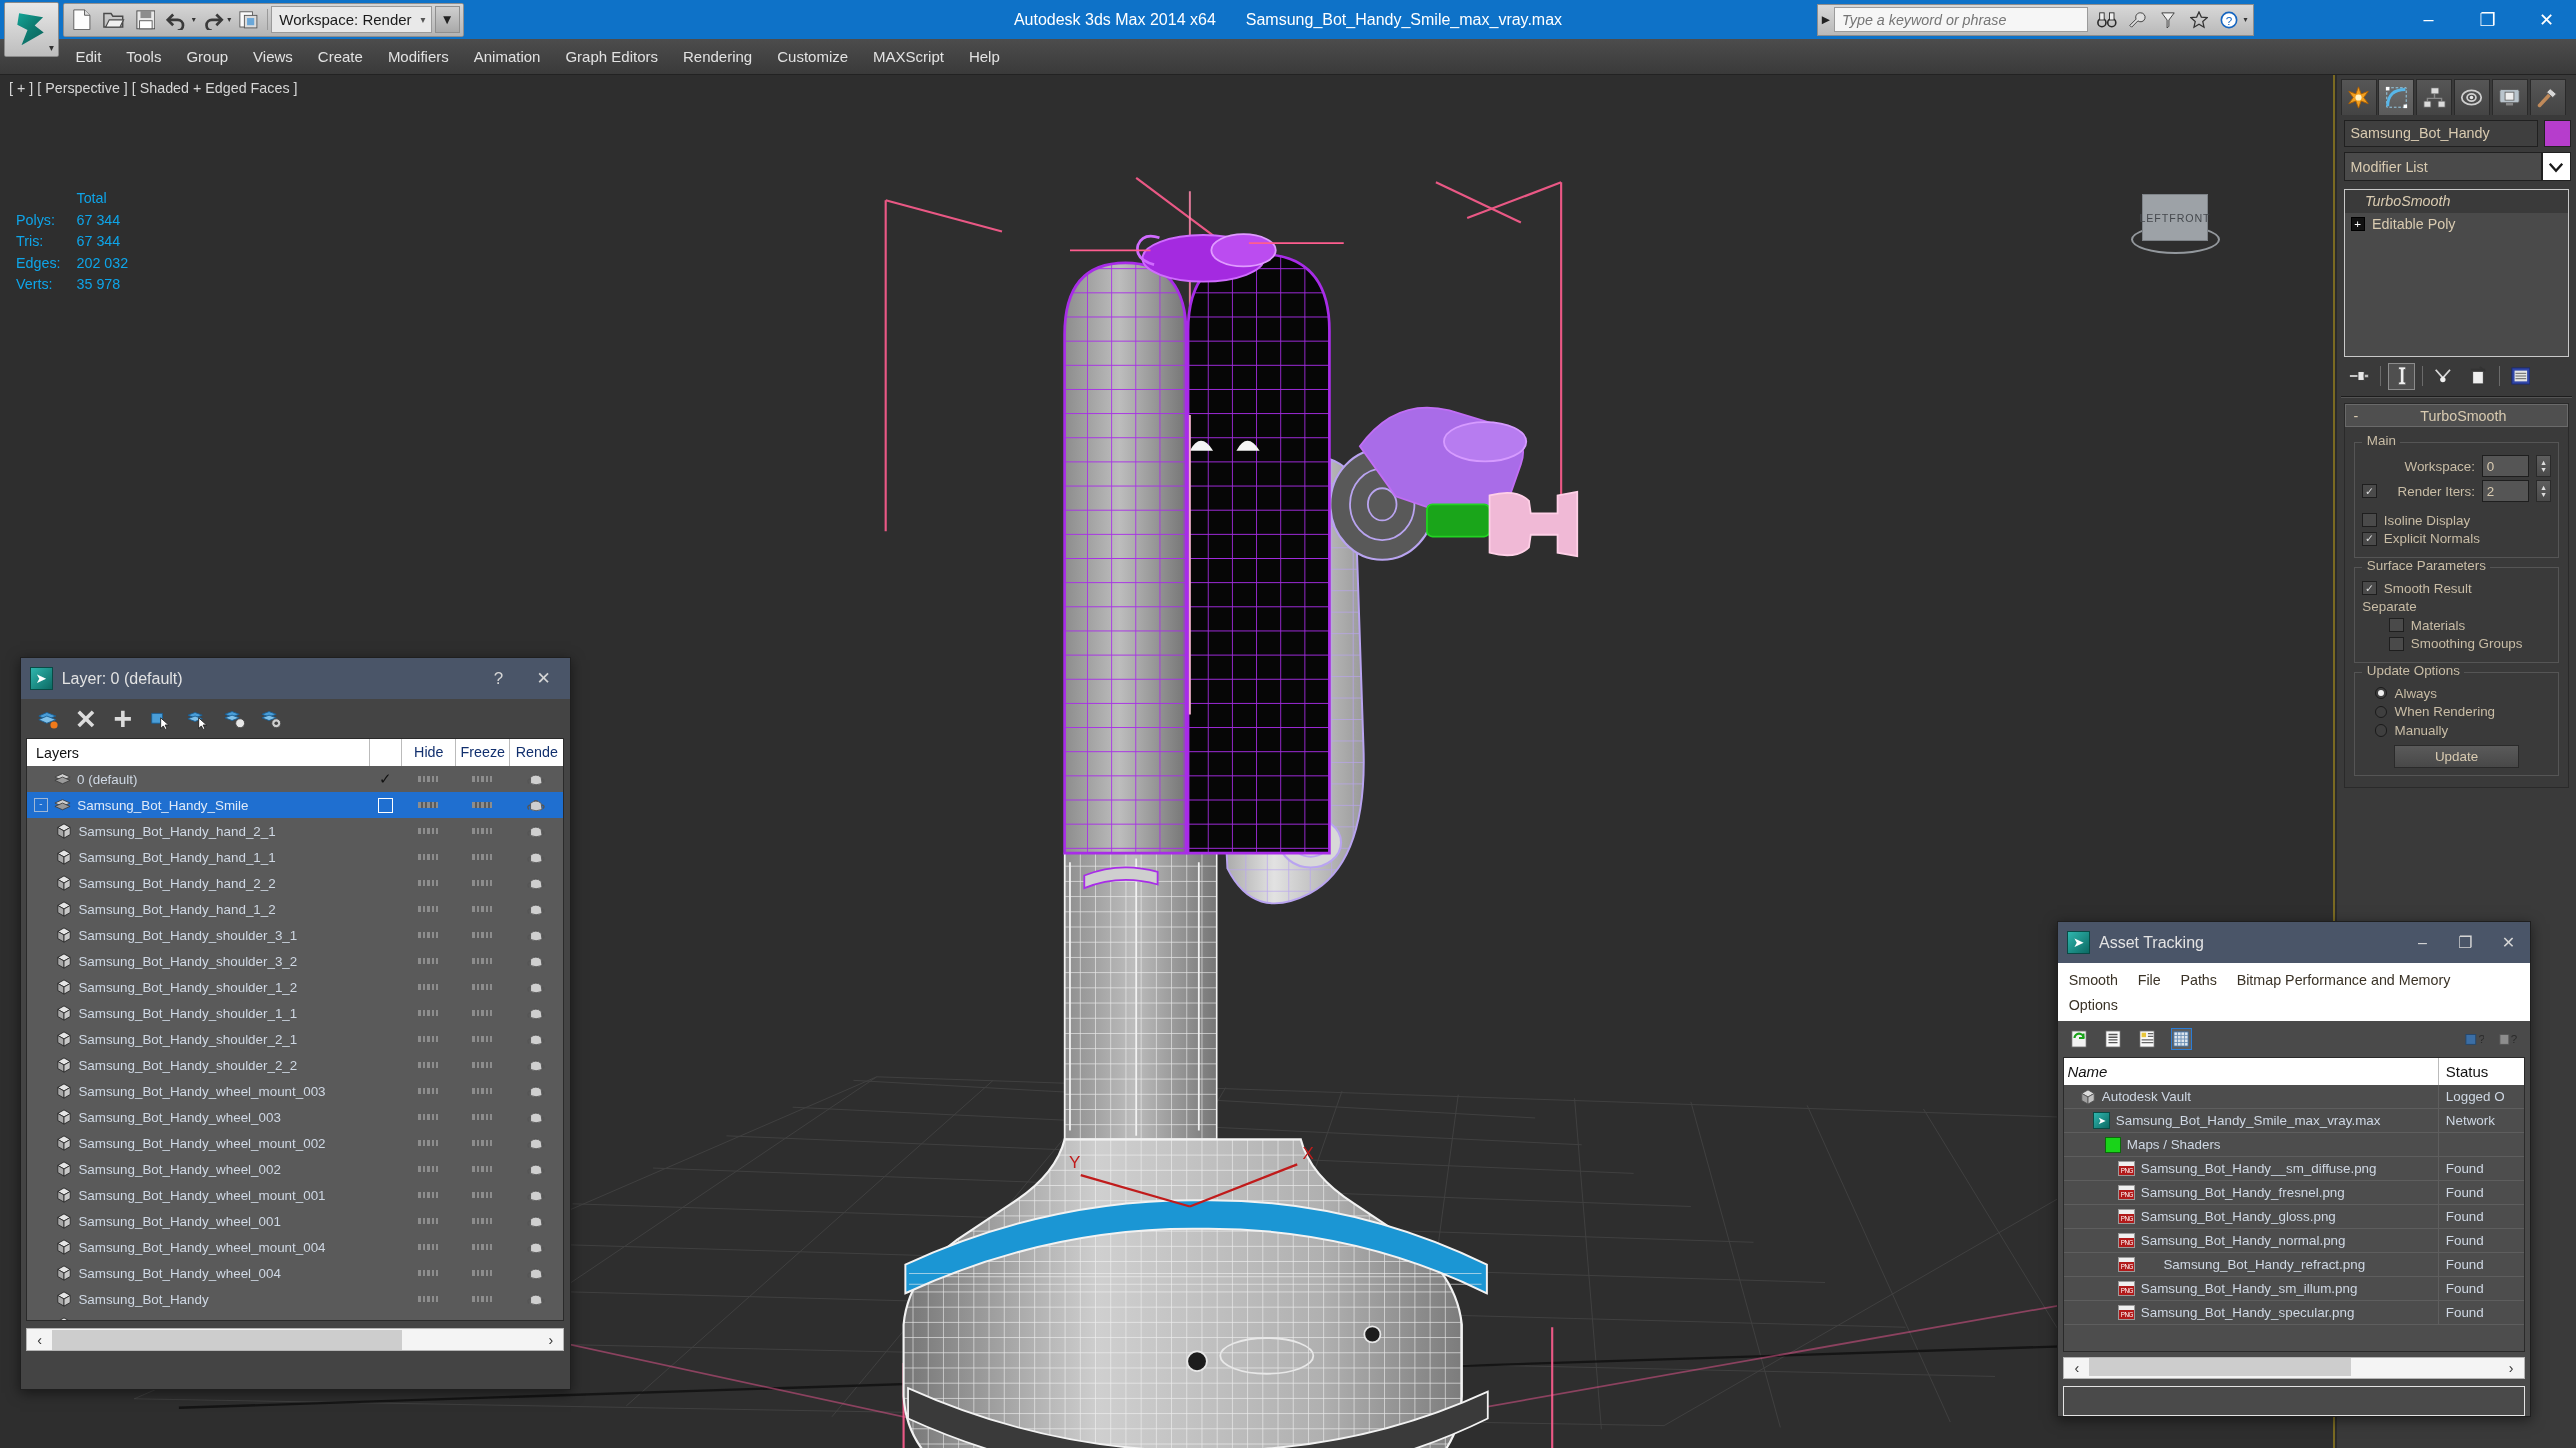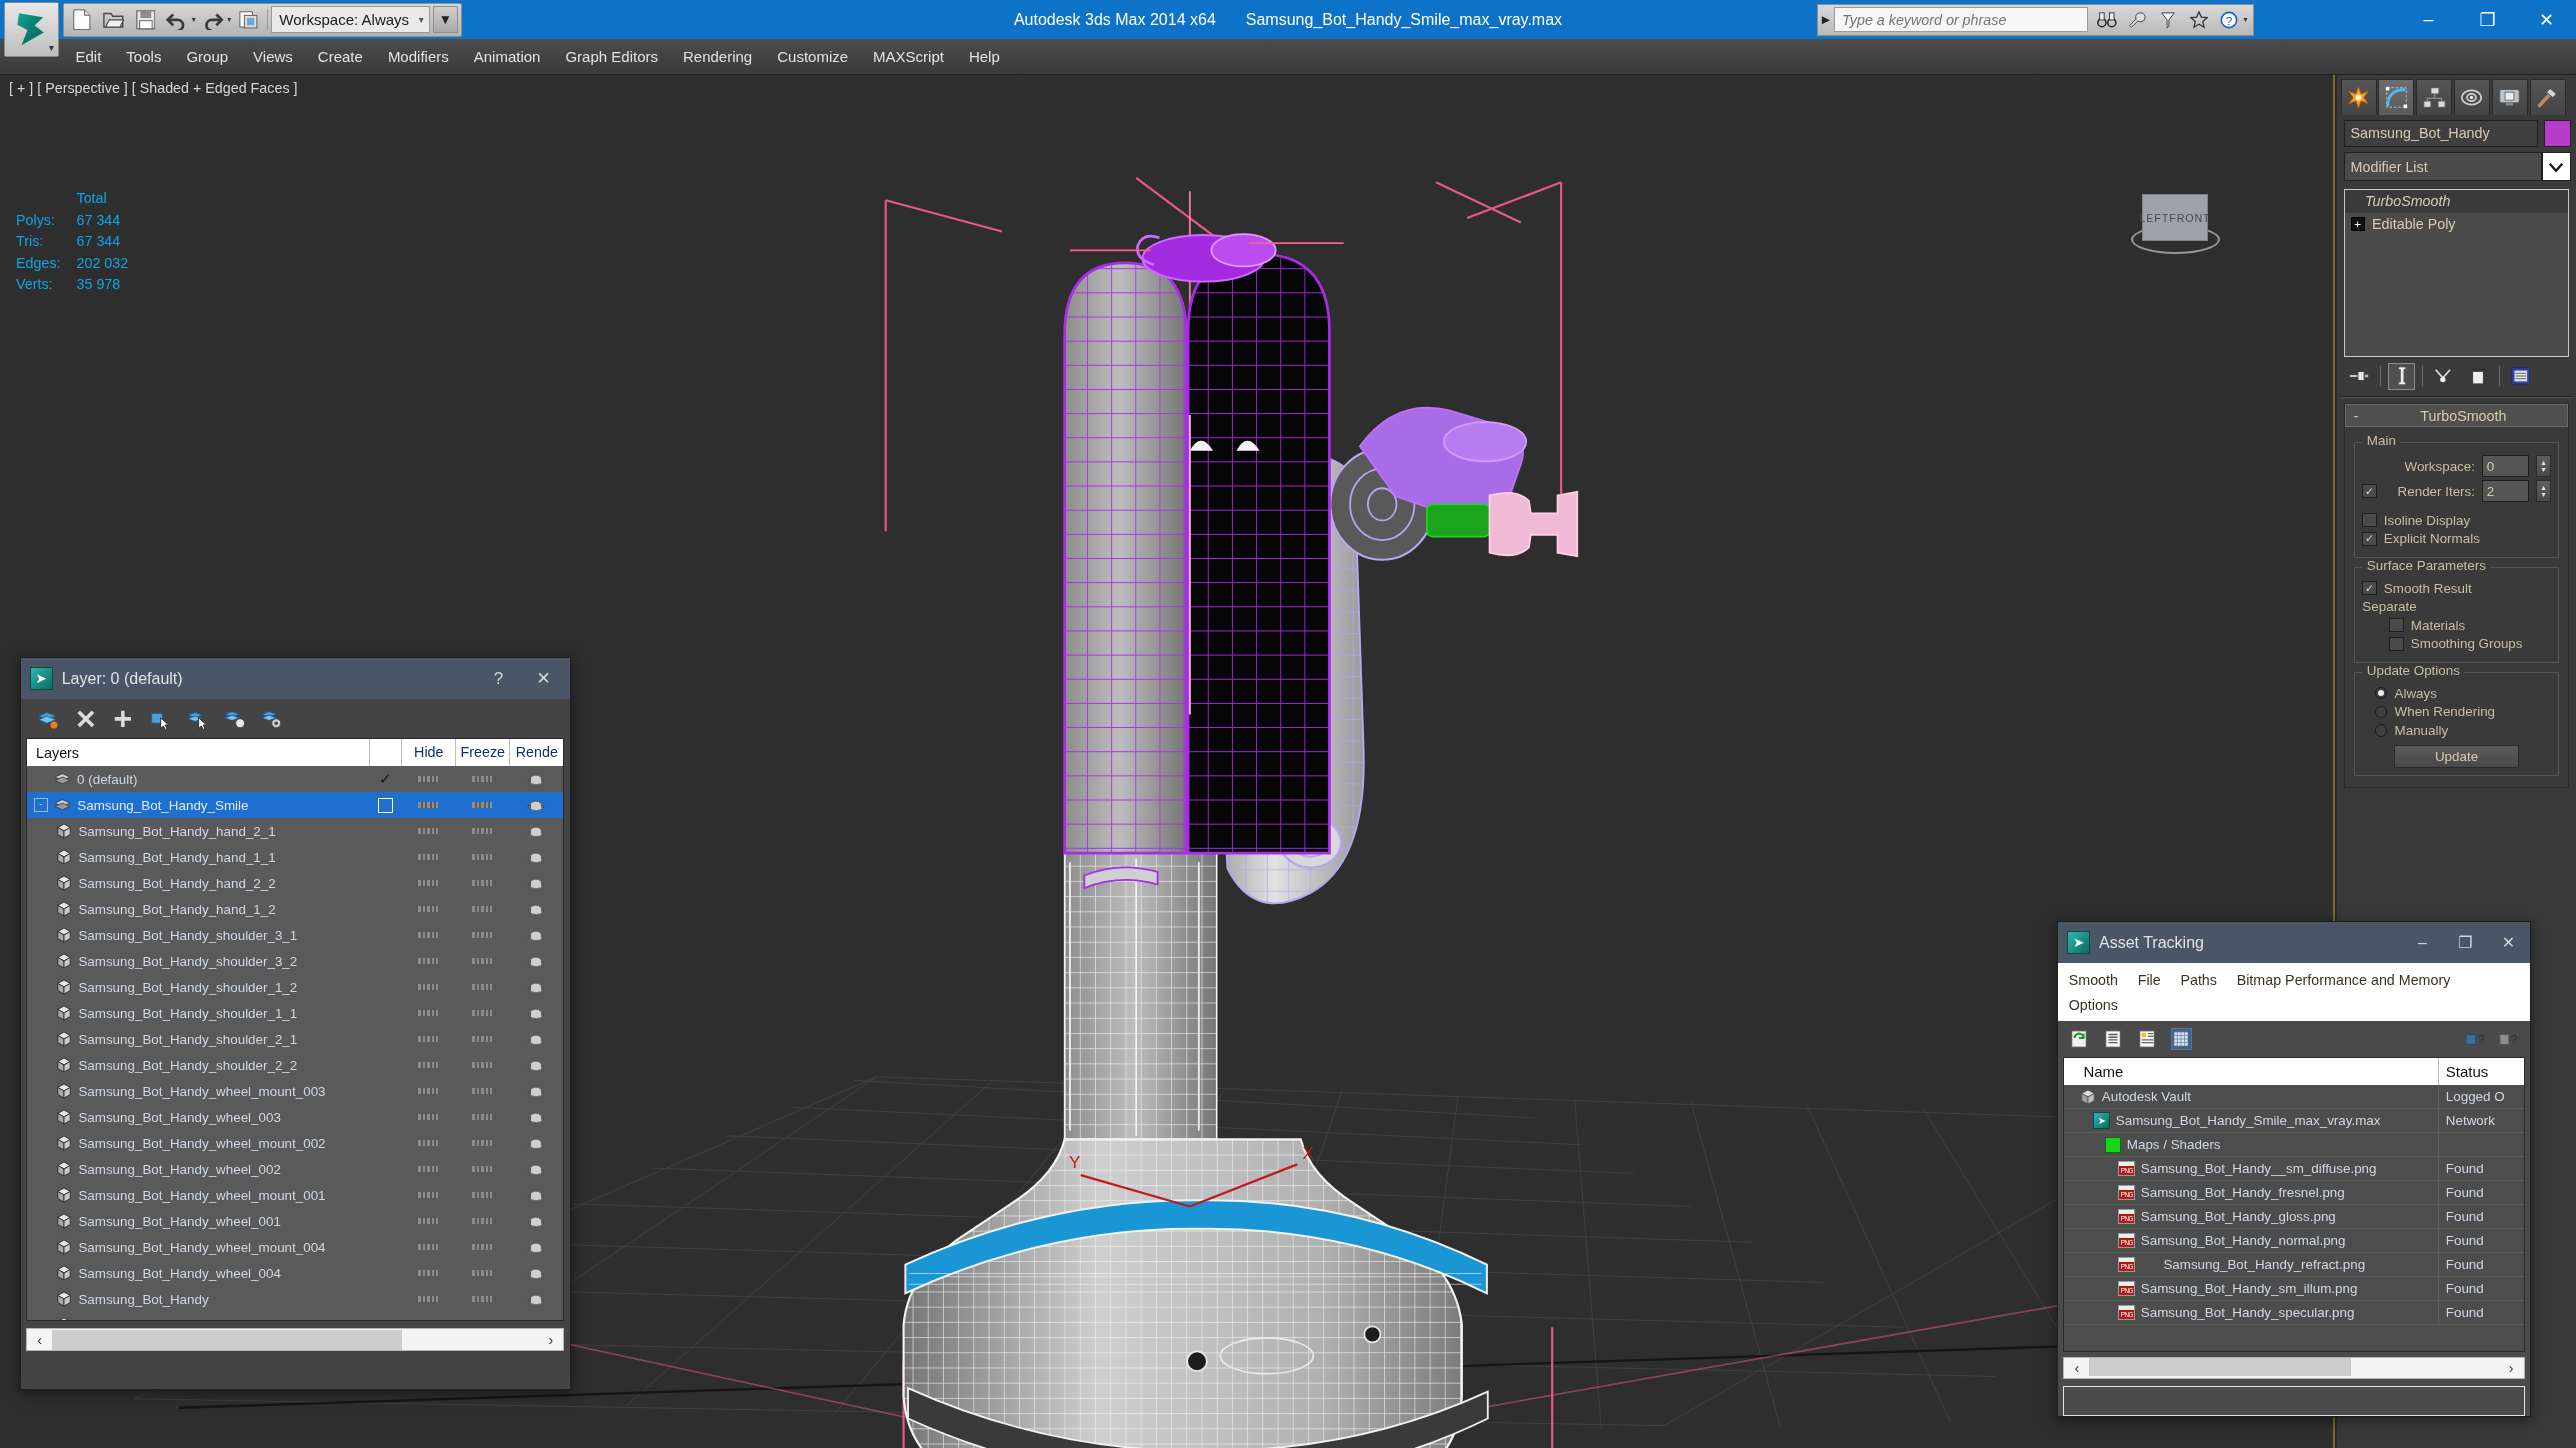--- a/index.html
+++ b/index.html
@@ -281,21 +281,21 @@
     background:#fff; padding: 4.5px 0 3.6px 10.7px; font-size:14.3px; color:#3a3226;
     line-height:25px;
   }
   .aw-menu span { margin-right: 19.7px; cursor:pointer; display:inline-block; }
   .aw-tools { height:36px; background:#4a4a4a; display:flex; align-items:center;
       gap:12.5px; padding: 0 10.7px; }
   .atool { width:21.5px;height:21.5px; display:flex;align-items:center;justify-content:center;cursor:pointer;}
   .atool.active { border:1.8px solid #2b7dd6; background:#5d5d5d; }
   .aw-table { margin: 0 5.4px; border:0.9px solid #2a2a2a; background:#4d4d4d; height:295px; overflow:hidden; }
   .aw-head { display:flex; height:27px; background:#fff; align-items:center; font-size:15px; color:#111;}
-  .aw-head .an { flex:1; padding-left:19px; }
+  .aw-head .an { flex:1; padding-left:3px;font-style:italic; }
   .aw-head .as { width:86px; padding-left:7.2px; border-left:0.9px solid #bbb; height:27px; line-height:27px;}
   .arow { display:flex; height:24px; align-items:center; font-size:13.4px; color:#cfd8e4;
           border-bottom:0.9px solid #5e5e5e; }
   .arow .an { flex:1; display:flex; align-items:center; gap:5.4px; overflow:hidden; white-space:nowrap;}
   .arow .as { width:86px; padding-left:7.2px; border-left:0.9px solid #5e5e5e; height:24px; line-height:24px;
      color:#cfd8e4; overflow:hidden; white-space:nowrap;}
   .png-ico {
     width:17px;height:15px;background:#efefef;border:0.9px solid #9a9a9a;position:relative;
     display:flex;align-items:flex-end;justify-content:center;
   }
@@ -363,21 +363,21 @@
     <span class="qminicaret">▾</span>
     <div class="qbtn">
       <svg width="19.7" height="19.7" viewBox="0 0 22 22">
           <rect x="1" y="2" width="14" height="17" fill="#fafafa" stroke="#555"></rect>
           <rect x="6" y="6" width="14" height="14" fill="#dcdcdc" stroke="#555"></rect>
           <rect x="9" y="9" width="8" height="8" fill="#6aa7d8"></rect>
         </svg>
     </div>
     <div class="qsep"></div>
     <div class="wsbox">
-      <span>Workspace: Always</span>
+      <span>Workspace: Render</span>
       <span class="wsdrop">▾</span>
     </div>
     <div class="wsflag">▼</div>
   </div>
 
   <div class="searchwrap">
     <span class="searcharrow">▶</span>
     <input class="searchinput" placeholder="Type a keyword or phrase" style="">
     <div class="searchicons">
       <div class="sicon">

